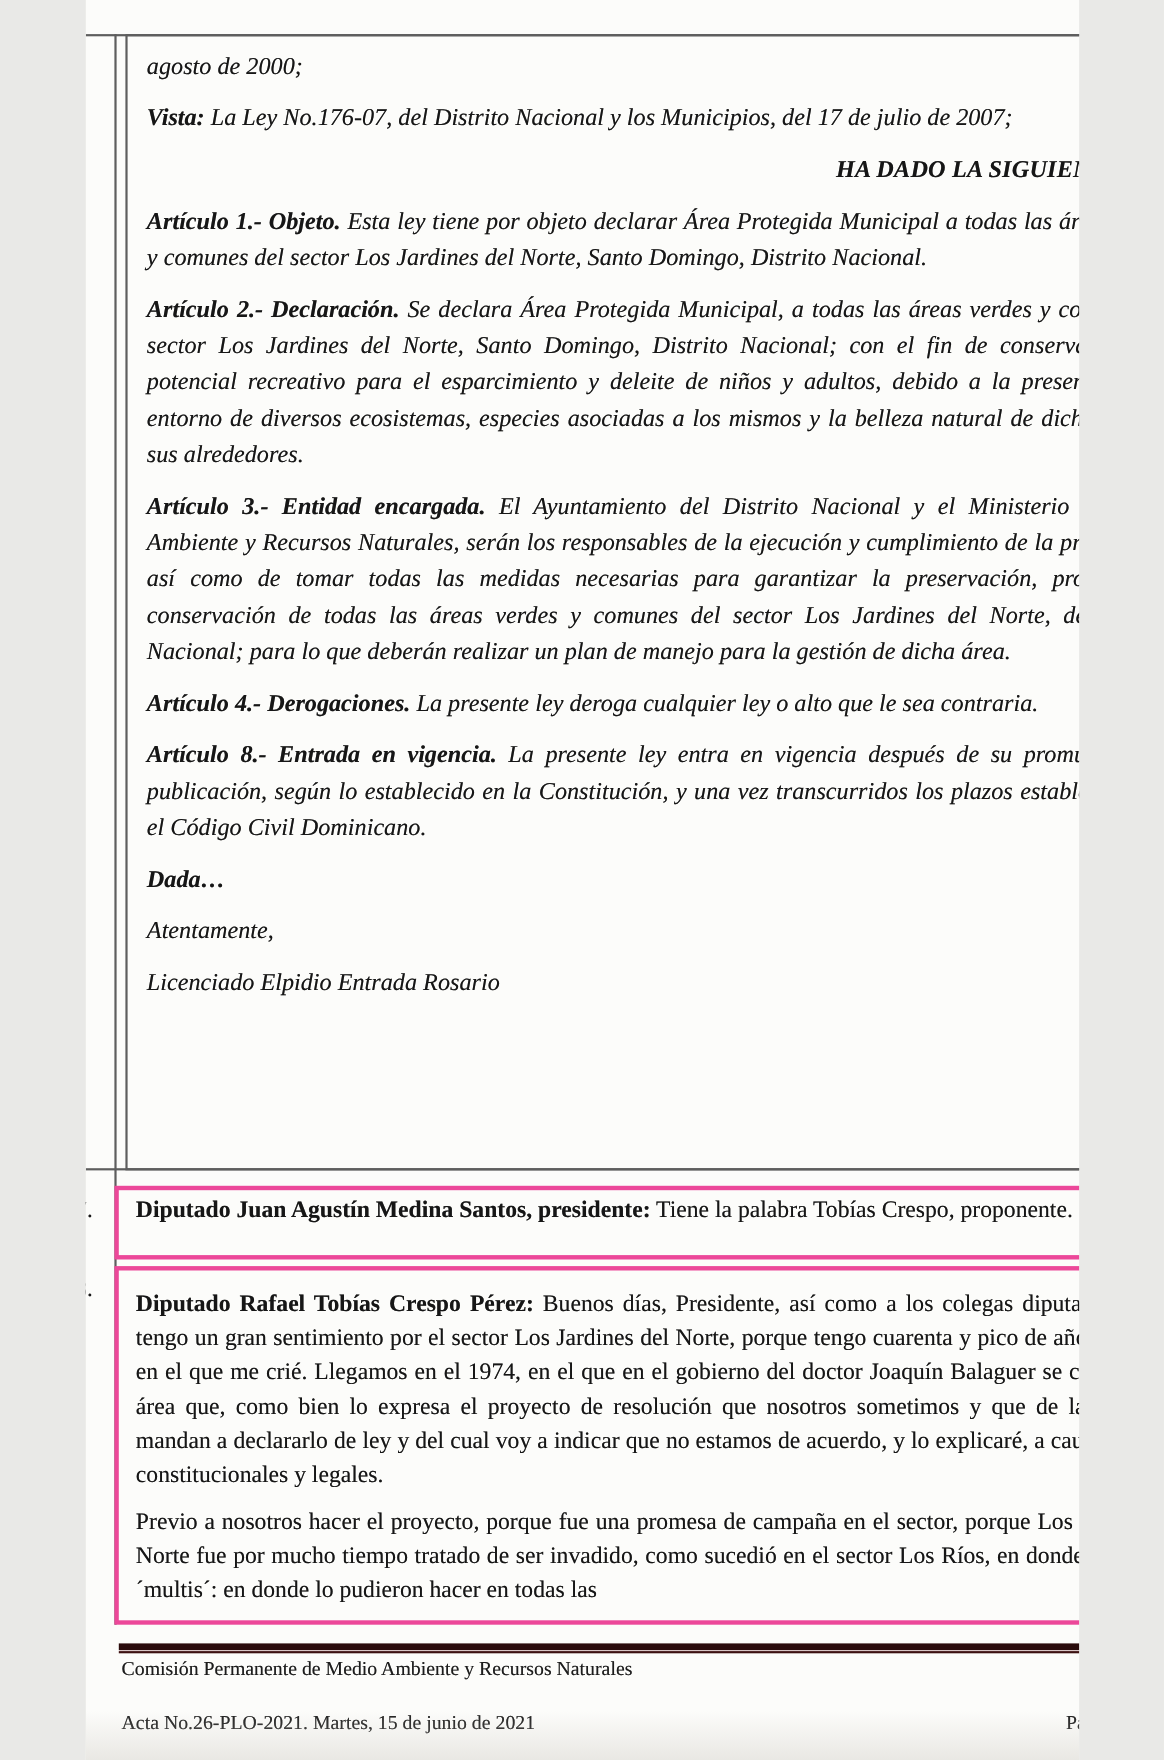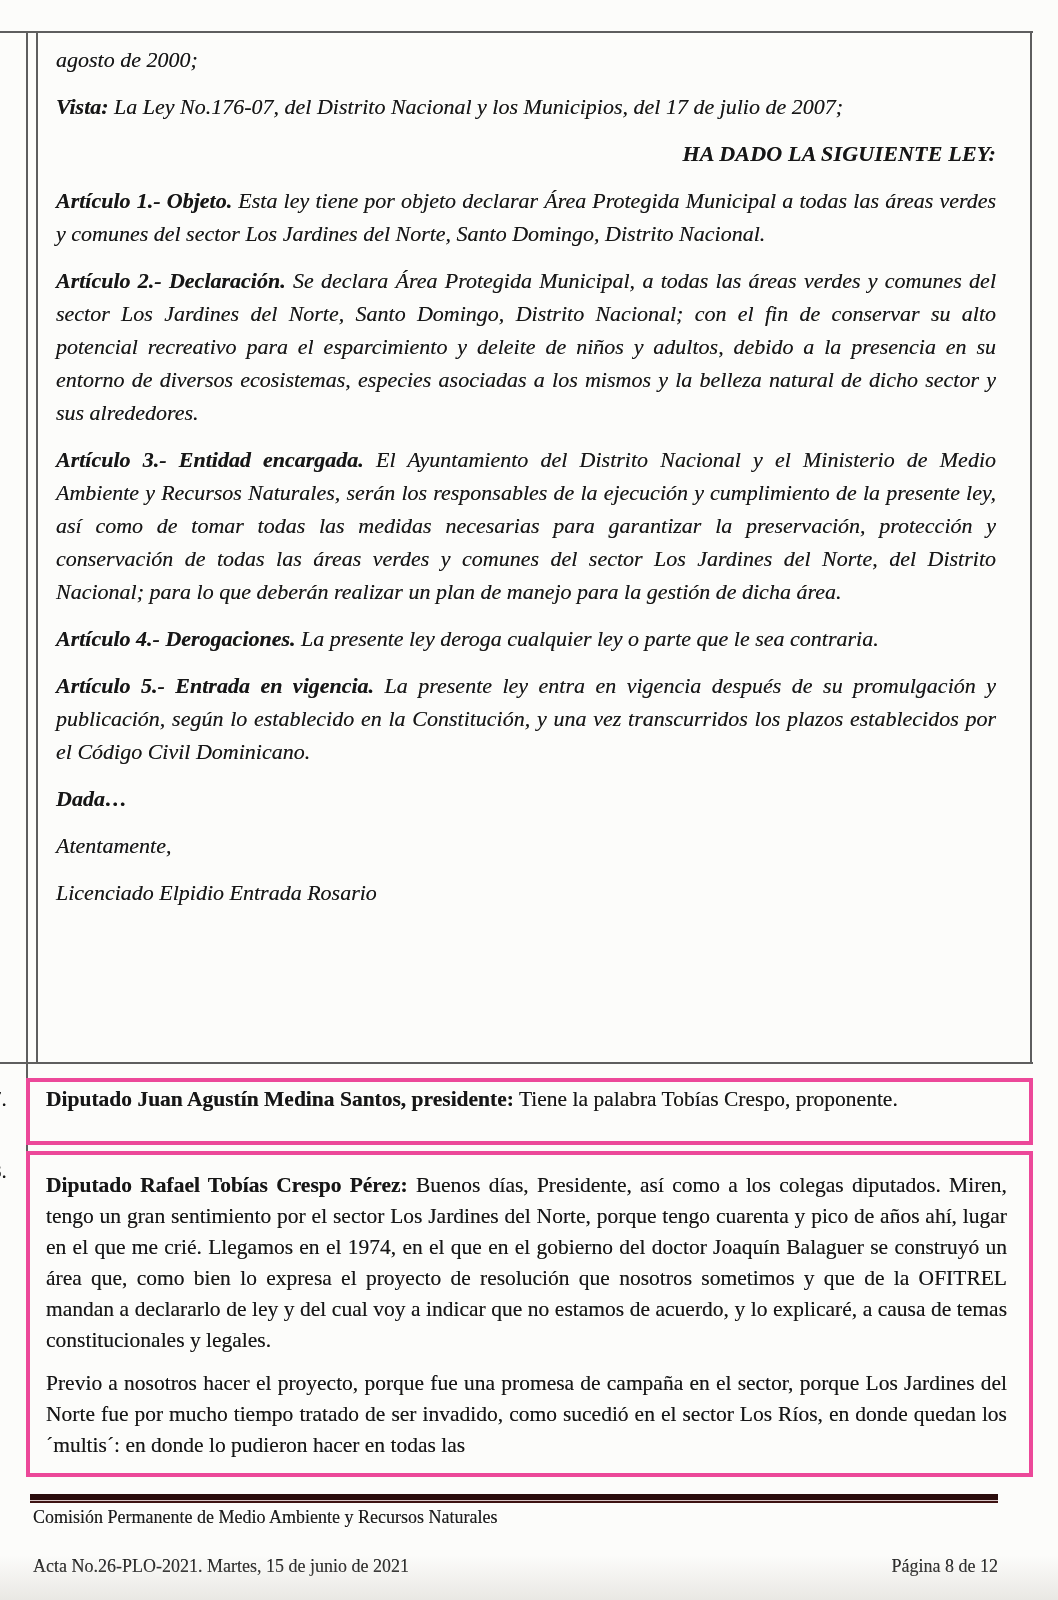--- a/index.html
+++ b/index.html
@@ -1,18 +1,18 @@
 <!DOCTYPE html>
 <html><head>
 <meta charset="utf-8">
 <style>
   html,body{margin:0;padding:0;background:#e9e9e7;}
   #page{
     position:relative;
-    width:1058px;height:1600px;
+    width:903px;height:1600px;
     margin:0 auto;
     background:#fcfcfa;
     overflow:hidden;
     font-family:"Liberation Serif","DejaVu Serif",serif;
     color:#161616;
   }
   
   #page *{ text-shadow:0 0 .6px rgba(20,20,20,.55); }
 
   .hline{position:absolute;background:#5e5e5e;height:2px;}
@@ -73,22 +73,22 @@
   <div class="vline" style="left:26px;top:31px;height:1446px;"></div>
   <div class="hline" style="left:0;top:1062px;width:1033px;"></div>
 
   <div id="quote-box">
     <p><span>agosto de 2000;</span></p>
     <p><span class="lead">Vista:</span><span> La Ley No.176-07, del Distrito Nacional y los Municipios, del 17 de julio de 2007;</span></p>
     <p class="center"><span>HA DADO LA SIGUIENTE LEY:</span></p>
     <p><span class="lead">Artículo 1.- Objeto.</span><span> Esta ley tiene por objeto declarar Área Protegida Municipal a todas las áreas verdes y comunes del sector Los Jardines del Norte, Santo Domingo, Distrito Nacional.</span></p>
     <p><span class="lead">Artículo 2.- Declaración.</span><span> Se declara Área Protegida Municipal, a todas las áreas verdes y comunes del sector Los Jardines del Norte, Santo Domingo, Distrito Nacional; con el fin de conservar su alto potencial recreativo para el esparcimiento y deleite de niños y adultos, debido a la presencia en su entorno de diversos ecosistemas, especies asociadas a los mismos y la belleza natural de dicho sector y sus alrededores.</span></p>
     <p><span class="lead">Artículo 3.- Entidad encargada.</span><span> El Ayuntamiento del Distrito Nacional y el Ministerio de Medio Ambiente y Recursos Naturales, serán los responsables de la ejecución y cumplimiento de la presente ley, así como de tomar todas las medidas necesarias para garantizar la preservación, protección y conservación de todas las áreas verdes y comunes del sector Los Jardines del Norte, del Distrito Nacional; para lo que deberán realizar un plan de manejo para la gestión de dicha área.</span></p>
-    <p><span class="lead">Artículo 4.- Derogaciones.</span><span> La presente ley deroga cualquier ley o parte que le sea contraria.</span></p>
-    <p><span class="lead">Artículo 5.- Entrada en vigencia.</span><span> La presente ley entra en vigencia después de su promulgación y publicación, según lo establecido en la Constitución, y una vez transcurridos los plazos establecidos por el Código Civil Dominicano.</span></p>
+    <p><span class="lead">Artículo 4.- Derogaciones.</span><span> La presente ley deroga cualquier ley o alto que le sea contraria.</span></p>
+    <p><span class="lead">Artículo 8.- Entrada en vigencia.</span><span> La presente ley entra en vigencia después de su promulgación y publicación, según lo establecido en la Constitución, y una vez transcurridos los plazos establecidos por el Código Civil Dominicano.</span></p>
     <p><span class="lead">Dada…</span></p>
     <p><span>Atentamente,</span></p>
     <p><span>Licenciado Elpidio Entrada Rosario</span></p>
   </div>
 
   <div class="rownum" style="top:1086px;">7.</div>
   <div class="trow" style="top:1078px;height:67px;">
     <p><span class="speaker">Diputado Juan Agustín Medina Santos, presidente:</span><span> Tiene la palabra Tobías Crespo, proponente.</span></p>
   </div>
 

